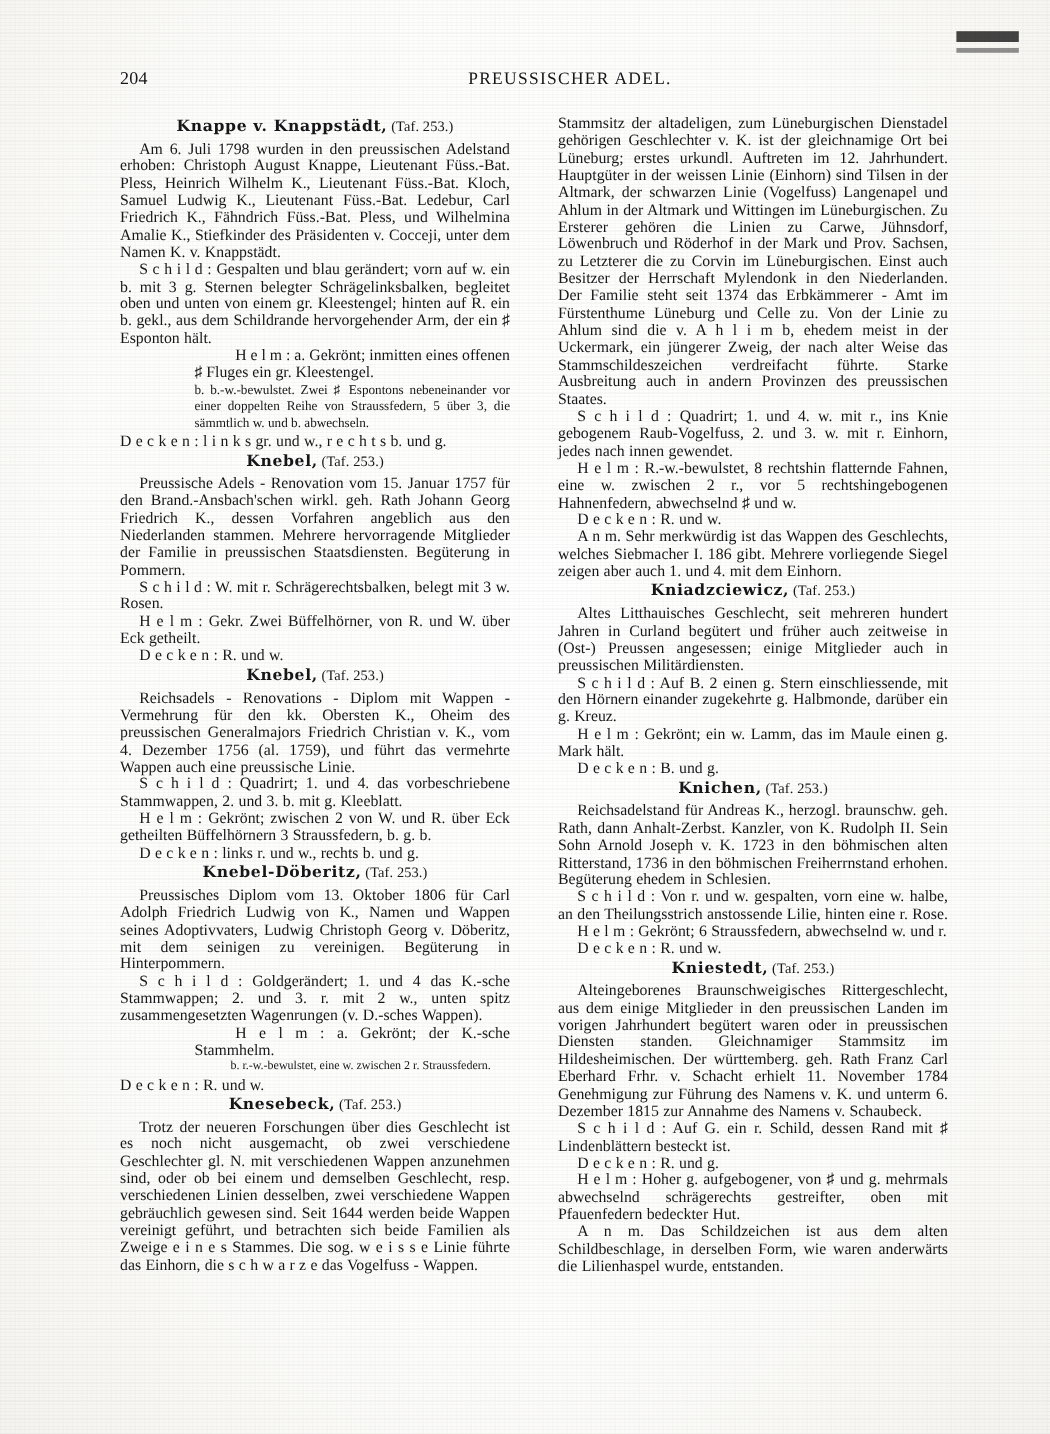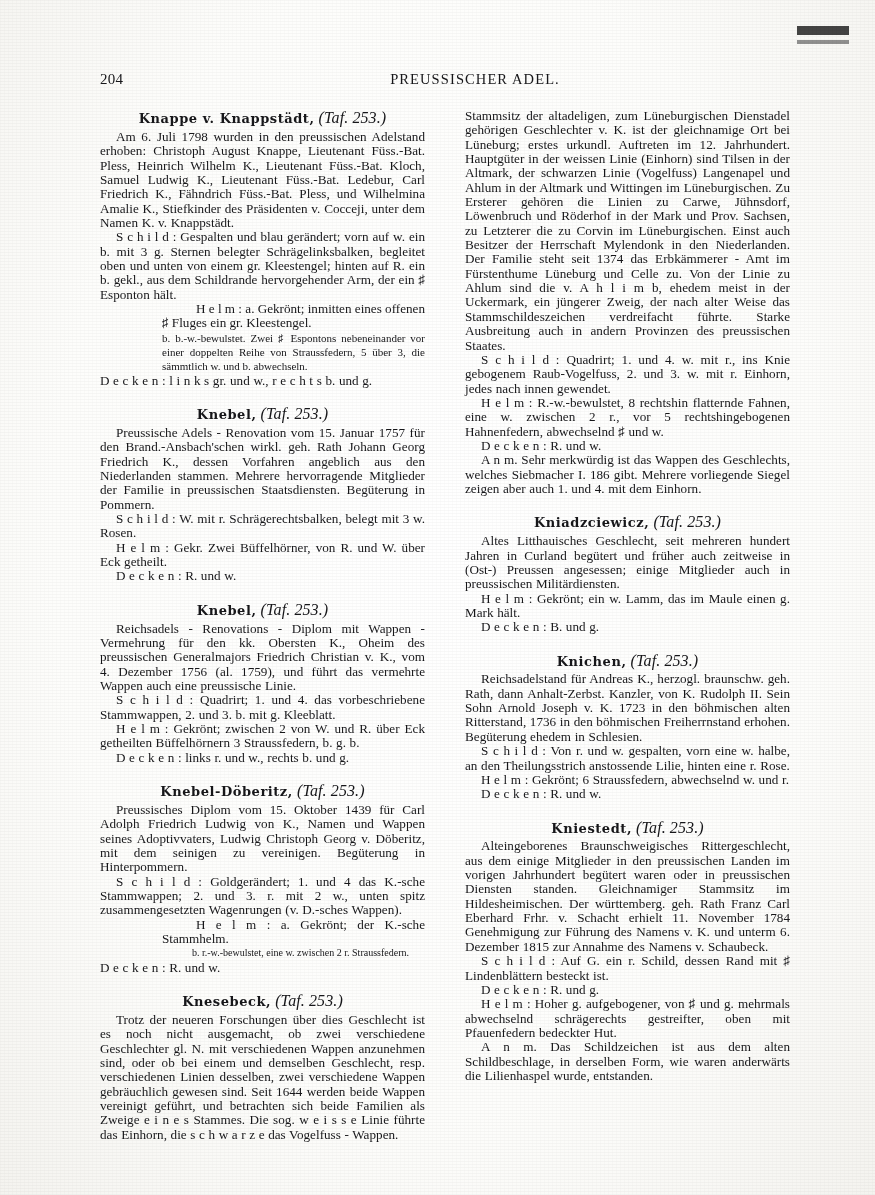--- a/index.html
+++ b/index.html
@@ -28,21 +28,21 @@
   
   .edge-mark{
     position:absolute;top:26px;right:26px;width:52px;height:9px;
     background:#2a2a2a;opacity:.88;
   }
   .edge-mark2{
     position:absolute;top:40px;right:26px;width:52px;height:4px;
     background:#3a3a3a;opacity:.55;
   }
 
-  .content{position:absolute;left:0;top:13px;width:875px;height:1177px;}
+  .content{position:absolute;left:0;top:0;width:875px;height:1177px;}
 
   
   .runhead{
     position:absolute;top:58px;left:100px;width:690px;height:22px;
   }
   .folio{
     position:absolute;left:0;top:0;
     font-size:15px;letter-spacing:.2px;
   }
   .runtitle{
@@ -75,25 +75,24 @@
     line-height:1.18;
     white-space:nowrap;
   }
   .entry-name{
     font-family:"DejaVu Serif","Liberation Serif",serif;
     font-weight:700;
     font-size:13px;
     letter-spacing:.55px;
   }
   .entry-taf{
-    font-size:16px;
+    font-size:12px;
     letter-spacing:.1px;
-    font-style:italic;
-  }
-  .entry-head.spaced-before{margin-top:17px;}
+  }
+  .entry-head.spaced-before{}
 
   
   p.para{
     margin:0;
     font-size:13.15px;
     line-height:14.35px;
     text-align:justify;
     text-justify:inter-word;
     text-indent:16px;
     letter-spacing:.02px;
@@ -160,21 +159,21 @@
         </div>
         <div class="entry">
           <div class="entry-head spaced-before"><span class="entry-name">Knebel,</span><span class="entry-taf"> (Taf. 253.)</span></div>
           <p class="para">Reichsadels - Renovations - Diplom mit Wappen - Vermehrung für den kk. Obersten K., Oheim des preussischen Generalmajors Friedrich Christian v. K., vom 4. Dezember 1756 (al. 1759), und führt das vermehrte Wappen auch eine preussische Linie.</p>
           <p class="para">S c h i l d : Quadrirt; 1. und 4. das vorbeschriebene Stammwappen, 2. und 3. b. mit g. Kleeblatt.</p>
           <p class="para">H e l m : Gekrönt; zwischen 2 von W. und R. über Eck getheilten Büffelhörnern 3 Straussfedern, b. g. b.</p>
           <p class="para">D e c k e n : links r. und w., rechts b. und g.</p>
         </div>
         <div class="entry">
           <div class="entry-head spaced-before"><span class="entry-name">Knebel-Döberitz,</span><span class="entry-taf"> (Taf. 253.)</span></div>
-          <p class="para">Preussisches Diplom vom 15. Oktober 1439 für Carl Adolph Friedrich Ludwig von K., Namen und Wappen seines Adoptivvaters, Ludwig Christoph Georg v. Döberitz, mit dem seinigen zu vereinigen. Begüterung in Hinterpommern.</p>
+          <p class="para">Preussisches Diplom vom 13. Oktober 1806 für Carl Adolph Friedrich Ludwig von K., Namen und Wappen seines Adoptivvaters, Ludwig Christoph Georg v. Döberitz, mit dem seinigen zu vereinigen. Begüterung in Hinterpommern.</p>
           <p class="para">S c h i l d : Goldgerändert; 1. und 4 das K.-sche Stammwappen; 2. und 3. r. mit 2 w., unten spitz zusammengesetzten Wagenrungen (v. D.-sches Wappen).</p>
           <p class="sub-a">H e l m : a. Gekrönt; der K.-sche Stammhelm.</p>
           <p class="sub-b2">b. r.-w.-bewulstet, eine w. zwischen 2 r. Straussfedern.</p>
           <p class="para noindent">D e c k e n : R. und w.</p>
         </div>
         <div class="entry">
           <div class="entry-head spaced-before"><span class="entry-name">Knesebeck,</span><span class="entry-taf"> (Taf. 253.)</span></div>
           <p class="para">Trotz der neueren Forschungen über dies Geschlecht ist es noch nicht ausgemacht, ob zwei verschiedene Geschlechter gl. N. mit verschiedenen Wappen anzunehmen sind, oder ob bei einem und demselben Geschlecht, resp. verschiedenen Linien desselben, zwei verschiedene Wappen gebräuchlich gewesen sind. Seit 1644 werden beide Wappen vereinigt geführt, und betrachten sich beide Familien als Zweige e i n e s Stammes. Die sog. w e i s s e Linie führte das Einhorn, die s c h w a r z e das Vogelfuss - Wappen.</p>
         </div>
       </div>
@@ -182,20 +181,21 @@
         <div class="entry">
           <p class="para noindent">Stammsitz der altadeligen, zum Lüneburgischen Dienstadel gehörigen Geschlechter v. K. ist der gleichnamige Ort bei Lüneburg; erstes urkundl. Auftreten im 12. Jahrhundert. Hauptgüter in der weissen Linie (Einhorn) sind Tilsen in der Altmark, der schwarzen Linie (Vogelfuss) Langenapel und Ahlum in der Altmark und Wittingen im Lüneburgischen. Zu Ersterer gehören die Linien zu Carwe, Jühnsdorf, Löwenbruch und Röderhof in der Mark und Prov. Sachsen, zu Letzterer die zu Corvin im Lüneburgischen. Einst auch Besitzer der Herrschaft Mylendonk in den Niederlanden. Der Familie steht seit 1374 das Erbkämmerer - Amt im Fürstenthume Lüneburg und Celle zu. Von der Linie zu Ahlum sind die v. A h l i m b, ehedem meist in der Uckermark, ein jüngerer Zweig, der nach alter Weise das Stammschildeszeichen verdreifacht führte. Starke Ausbreitung auch in andern Provinzen des preussischen Staates.</p>
           <p class="para">S c h i l d : Quadrirt; 1. und 4. w. mit r., ins Knie gebogenem Raub-Vogelfuss, 2. und 3. w. mit r. Einhorn, jedes nach innen gewendet.</p>
           <p class="para">H e l m : R.-w.-bewulstet, 8 rechtshin flatternde Fahnen, eine w. zwischen 2 r., vor 5 rechtshingebogenen Hahnenfedern, abwechselnd ♯ und w.</p>
           <p class="para">D e c k e n : R. und w.</p>
           <p class="para">A n m. Sehr merkwürdig ist das Wappen des Geschlechts, welches Siebmacher I. 186 gibt. Mehrere vorliegende Siegel zeigen aber auch 1. und 4. mit dem Einhorn.</p>
         </div>
         <div class="entry">
           <div class="entry-head spaced-before"><span class="entry-name">Kniadzciewicz,</span><span class="entry-taf"> (Taf. 253.)</span></div>
           <p class="para">Altes Litthauisches Geschlecht, seit mehreren hundert Jahren in Curland begütert und früher auch zeitweise in (Ost-) Preussen angesessen; einige Mitglieder auch in preussischen Militärdiensten.</p>
+          <p class="para">S c h i l d : Auf B. 2 einen g. Stern einschliessende, mit den Hörnern einander zugekehrte g. Halbmonde, darüber ein g. Kreuz.</p>
           <p class="para">H e l m : Gekrönt; ein w. Lamm, das im Maule einen g. Mark hält.</p>
           <p class="para">D e c k e n : B. und g.</p>
         </div>
         <div class="entry">
           <div class="entry-head spaced-before"><span class="entry-name">Knichen,</span><span class="entry-taf"> (Taf. 253.)</span></div>
           <p class="para">Reichsadelstand für Andreas K., herzogl. braunschw. geh. Rath, dann Anhalt-Zerbst. Kanzler, von K. Rudolph II. Sein Sohn Arnold Joseph v. K. 1723 in den böhmischen alten Ritterstand, 1736 in den böhmischen Freiherrnstand erhohen. Begüterung ehedem in Schlesien.</p>
           <p class="para">S c h i l d : Von r. und w. gespalten, vorn eine w. halbe, an den Theilungsstrich anstossende Lilie, hinten eine r. Rose.</p>
           <p class="para">H e l m : Gekrönt; 6 Straussfedern, abwechselnd w. und r.</p>
           <p class="para">D e c k e n : R. und w.</p>
         </div>

